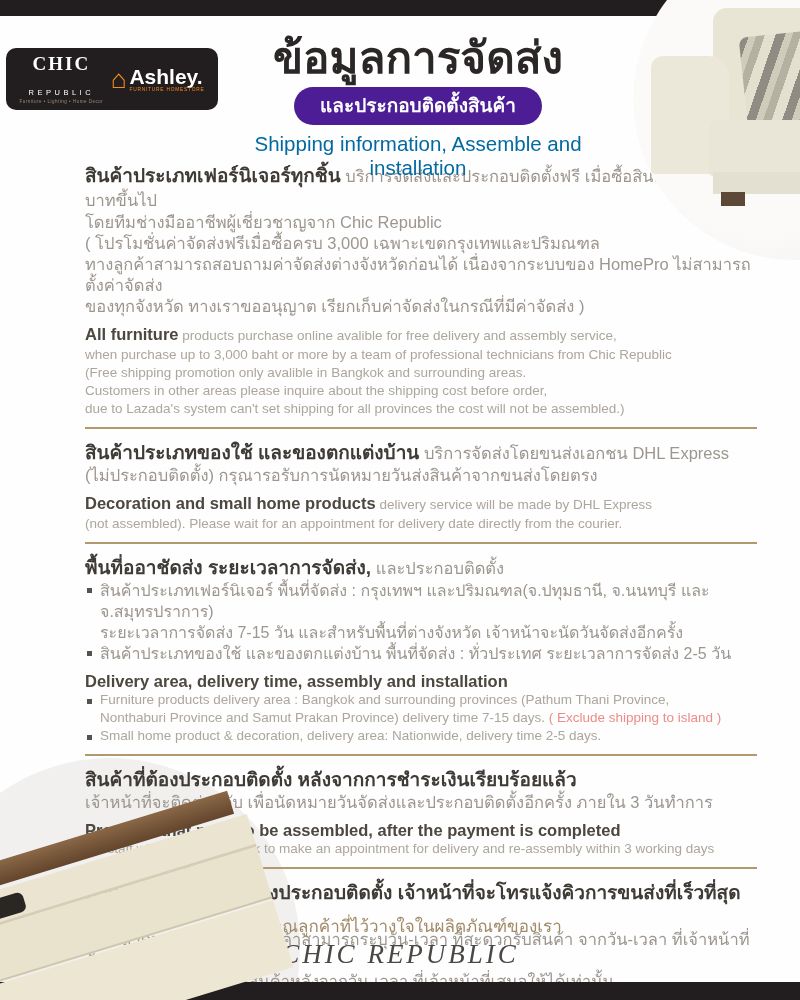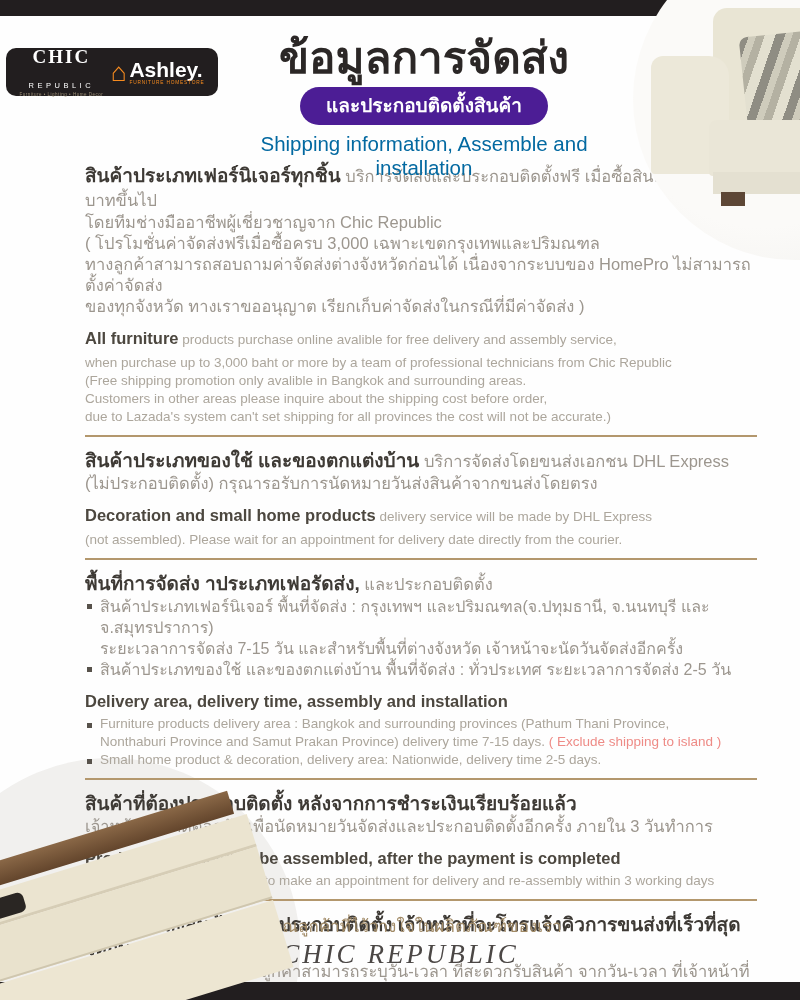--- a/index.html
+++ b/index.html
@@ -26,49 +26,49 @@
     position:absolute; left:92px; top:24px; width:108px; height:90px; border-radius:8px; transform:rotate(-6deg);
     background:repeating-linear-gradient(115deg,#8f8d83 0 9px,#cfccbc 9px 16px,#b4b1a2 16px 24px,#e3e0d0 24px 34px);
   }
   .sofa-arm { position:absolute; left:0; top:48px; width:78px; height:118px; background:#ece8d9; border-radius:12px 20px 4px 4px; }
   .sofa-seat { position:absolute; left:58px; top:112px; width:242px; height:56px; background:#eae6d7; border-radius:8px 8px 4px 4px; }
   .sofa-base { position:absolute; left:62px; top:164px; width:238px; height:22px; background:#e4e0d1; }
   .sofa-foot-left { position:absolute; left:70px; top:184px; width:24px; height:14px; background:#5d4736; }
 
   
   .logo-box {
-    position:absolute; left:6px; top:48px; width:212px; height:48px;
+    position:absolute; left:6px; top:48px; width:212px; height:62px;
     background:#221e1f; border-radius:10px; z-index:3;
     display:flex; align-items:center; justify-content:space-evenly; padding:0 6px;
   }
   .chic-logo { text-align:center; color:#ffffff; line-height:1; }
   .chic-name { font-family:"Liberation Serif","DejaVu Serif",serif; font-size:19px; font-weight:bold; letter-spacing:2px; }
   .chic-sub { font-size:7.5px; letter-spacing:3.5px; margin-top:16px; }
   .chic-tagline { font-size:4.5px; color:#9b8e76; letter-spacing:0.5px; margin-top:3px; }
   .ashley-logo { display:flex; align-items:center; color:#ffffff; }
   .ashley-house { font-size:26px; color:#f68b1f; font-weight:bold; line-height:1; margin-right:3px; }
   .ashley-text { text-align:left; line-height:1; }
   .ashley-name { font-family:Liberation Sans, sans-serif; font-size:21px; font-weight:bold; }
   .ashley-sub { font-size:4.8px; color:#f68b1f; letter-spacing:0.8px; margin-top:1px; }
 
   
-  .header-text { position:absolute; left:236px; top:32px; width:376px; text-align:center; z-index:3; }
+  .header-text { position:absolute; left:230px; top:32px; width:376px; text-align:center; z-index:3; }
   .title-th { font-size:44px; font-weight:bold; color:#2b2726; line-height:1.2; }
   .badge {
     display:inline-block; background:#4c1d95; color:#ffffff;
     font-size:19px; font-weight:bold; padding:3px 26px 5px; border-radius:26px; margin-top:2px;
   }
   .subtitle-en { font-size:20.5px; color:#0369a1; margin-top:7px;text-align:center; }
 
   
   .content { position:absolute; left:85px; top:164px; width:672px; z-index:1; }
   .th-lead { font-size:19px; font-weight:bold; color:#3e3a35; line-height:24px; }
   .th-rest { font-size:16.5px; font-weight:normal; color:#9c968e; }
   .th-line { font-size:16.5px; color:#9c968e; line-height:21px; }
-  .en-lead { font-size:16.5px; font-weight:bold; color:#4c473f; line-height:28px; margin-top:7px; }
+  .en-lead { font-size:16.5px; font-weight:bold; color:#4c473f; line-height:20px; margin-top:7px; }
   .en-rest { font-size:13.5px; font-weight:normal; color:#aca69c; }
   .en-line { font-size:13.5px; color:#aca69c; line-height:18px; }
   .divider { border:none; height:2px; background:#b3976d; margin:9px 0 12px; }
   ul.bullets { list-style:none; }
   ul.bullets li { position:relative; padding-left:15px; }
   ul.bullets li::before { content:""; position:absolute; left:2px; top:8px; width:5px; height:5px; background:#57524b; }
   ul.th-bullets li { font-size:16px; color:#9c968e; line-height:21px; }
   ul.en-bullets li { font-size:13.5px; color:#aca69c; line-height:18px; }
   .red-note { color:#ee8b86;margin-top:28px; }
   .s5-enbold { font-size:16.5px; font-weight:bold; color:#4c473f; line-height:21px; }
@@ -135,34 +135,34 @@
     <section>
       <p class="th-lead"><span>สินค้าประเภทเฟอร์นิเจอร์ทุกชิ้น</span><span class="th-rest"> บริการจัดส่งและประกอบติดตั้งฟรี เมื่อซื้อสินค้าครบ 3,000 บาทขึ้นไป</span></p>
       <p class="th-line">โดยทีมช่างมืออาชีพผู้เชี่ยวชาญจาก Chic Republic</p>
       <p class="th-line">( โปรโมชั่นค่าจัดส่งฟรีเมื่อซื้อครบ 3,000 เฉพาะเขตกรุงเทพและปริมณฑล</p>
       <p class="th-line">ทางลูกค้าสามารถสอบถามค่าจัดส่งต่างจังหวัดก่อนได้ เนื่องจากระบบของ HomePro ไม่สามารถตั้งค่าจัดส่ง</p>
       <p class="th-line">ของทุกจังหวัด ทางเราขออนุญาต เรียกเก็บค่าจัดส่งในกรณีที่มีค่าจัดส่ง )</p>
       <p class="en-lead"><span>All furniture</span><span class="en-rest"> products purchase online avalible for free delivery and assembly service,</span></p>
       <p class="en-line">when purchase up to 3,000 baht or more by a team of professional technicians from Chic Republic</p>
       <p class="en-line">(Free shipping promotion only avalible in Bangkok and surrounding areas.</p>
       <p class="en-line">Customers in other areas please inquire about the shipping cost before order,</p>
-      <p class="en-line">due to Lazada's system can't set shipping for all provinces the cost will not be accurate.)</p>
+      <p class="en-line">due to Lazada's system can't set shipping for all provinces the cost will not be assembled.)</p>
       <hr class="divider">
     </section>
 
     <section>
       <p class="th-lead"><span>สินค้าประเภทของใช้ และของตกแต่งบ้าน</span><span class="th-rest"> บริการจัดส่งโดยขนส่งเอกชน DHL Express</span></p>
       <p class="th-line">(ไม่ประกอบติดตั้ง) กรุณารอรับการนัดหมายวันส่งสินค้าจากขนส่งโดยตรง</p>
       <p class="en-lead"><span>Decoration and small home products</span><span class="en-rest"> delivery service will be made by DHL Express</span></p>
       <p class="en-line">(not assembled). Please wait for an appointment for delivery date directly from the courier.</p>
       <hr class="divider">
     </section>
 
     <section>
-      <p class="th-lead"><span>พื้นที่การจัดส่ง าประเภทเฟอรัดส่ง,</span><span class="th-rest"> และประกอบติดตั้ง</span></p>
+      <p class="th-lead"><span>พื้นที่ออาชัดส่ง ระยะเวลาการจัดส่ง,</span><span class="th-rest"> และประกอบติดตั้ง</span></p>
       <ul class="bullets th-bullets">
         <li><span>สินค้าประเภทเฟอร์นิเจอร์ พื้นที่จัดส่ง : กรุงเทพฯ และปริมณฑล(จ.ปทุมธานี, จ.นนทบุรี และ จ.สมุทรปราการ)</span><br><span>ระยะเวลาการจัดส่ง 7-15 วัน และสำหรับพื้นที่ต่างจังหวัด เจ้าหน้าจะนัดวันจัดส่งอีกครั้ง</span></li>
         <li><span>สินค้าประเภทของใช้ และของตกแต่งบ้าน พื้นที่จัดส่ง : ทั่วประเทศ ระยะเวลาการจัดส่ง 2-5 วัน</span></li>
       </ul>
       <p class="en-lead">Delivery area, delivery time, assembly and installation</p>
       <ul class="bullets en-bullets">
         <li><span>Furniture products delivery area : Bangkok and surrounding provinces (Pathum Thani Province,</span><br><span>Nonthaburi Province and Samut Prakan Province) delivery time 7-15 days.</span><span class="red-note"> ( Exclude shipping to island )</span></li>
         <li><span>Small home product &amp; decoration, delivery area: Nationwide, delivery time 2-5 days.</span></li>
       </ul>
       <hr class="divider">

